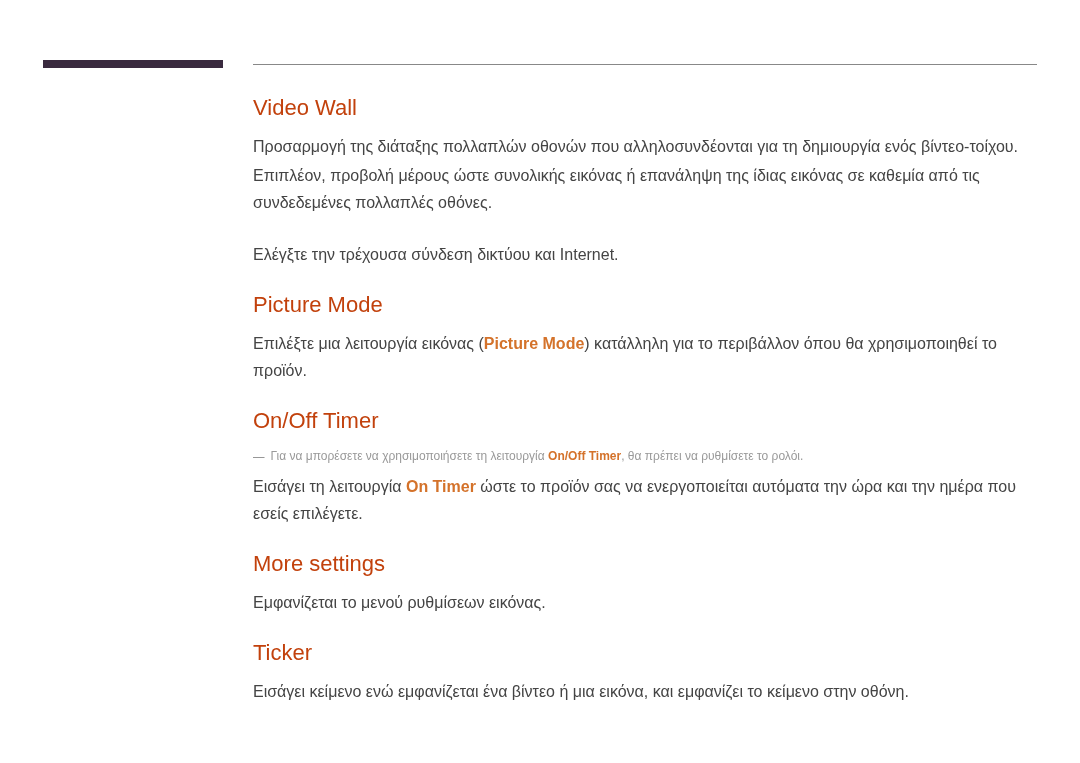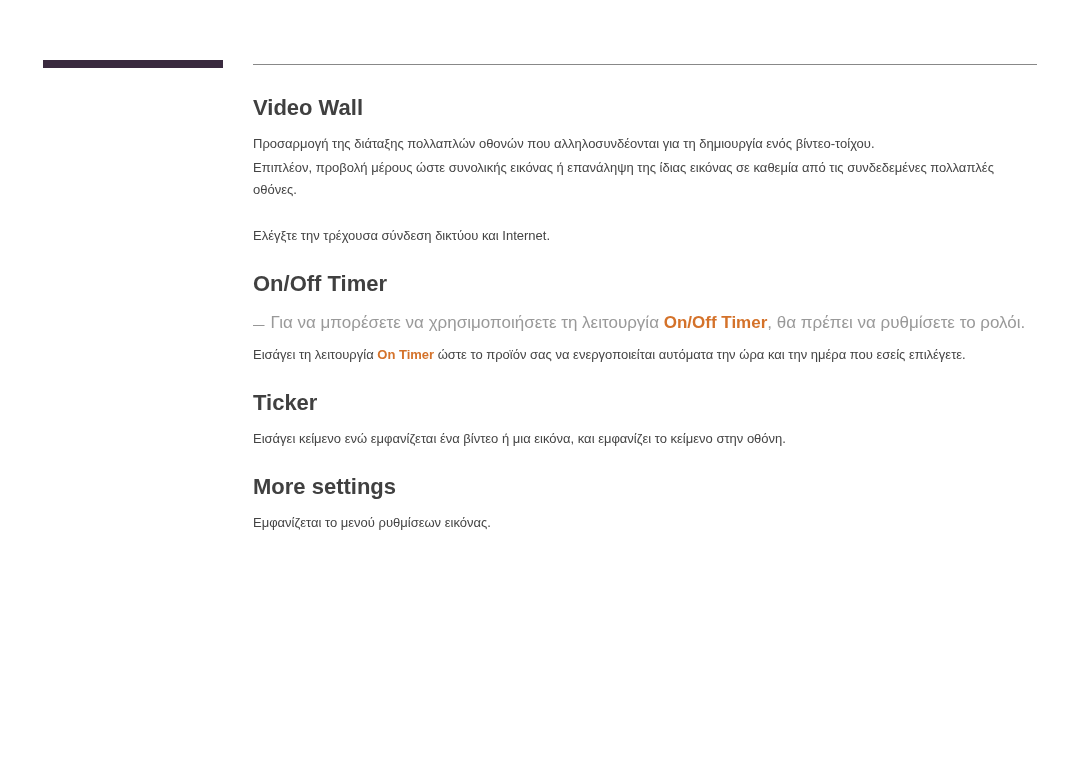--- a/index.html
+++ b/index.html
@@ -29,42 +29,42 @@
   }
   .content {
     position: absolute;
     top: 95px;
     left: 253px;
     right: 43px;
   }
   .section { margin-bottom: 24px; }
   .sec-title {
     font-size: 22px;
-    font-weight: 700;
-    color: #404040;
+    font-weight: 400;
+    color: #c2410c;
     margin-bottom: 12px;
   }
   .body-text {
-    font-size: 13px;
+    font-size: 16px;
     color: #444;
     line-height: 1.7;
     margin-bottom: 2px;
   }
   .note-row {
     display: flex;
     align-items: baseline;
     gap: 6px;
     margin-bottom: 6px;
   }
   .dash {
     font-size: 11.5px;
     color: #777;
   }
   .note-text {
-    font-size: 17px;
+    font-size: 12px;
     color: #999;
     line-height: 1.7;
   }
   .highlight {
     color: #d4722a;
     font-weight: bold;
   }
   .highlight-note {
     color: #d4722a;
     font-weight: bold;
@@ -81,37 +81,43 @@
   <div class="section">
     <h2 class="sec-title">Video Wall</h2>
     <p class="body-text">Προσαρμογή της διάταξης πολλαπλών οθονών που αλληλοσυνδέονται για τη δημιουργία ενός βίντεο-τοίχου.</p>
     <p class="body-text">Επιπλέον, προβολή μέρους ώστε συνολικής εικόνας ή επανάληψη της ίδιας εικόνας σε καθεμία από τις συνδεδεμένες πολλαπλές οθόνες.</p>
   </div>
 
   <div class="section">
     <p class="body-text">Ελέγξτε την τρέχουσα σύνδεση δικτύου και Internet.</p>
   </div>
 
+  <div class="section">
+    <h2 class="sec-title">Picture Mode</h2>
+    <p class="body-text">
+      <span>Επιλέξτε μια λειτουργία εικόνας (</span><span class="highlight">Picture Mode</span><span>) κατάλληλη για το περιβάλλον όπου θα χρησιμοποιηθεί το προϊόν.</span>
+    </p>
+  </div>
 
   <div class="section">
     <h2 class="sec-title">On/Off Timer</h2>
     <div class="note-row">
       <span class="dash">―</span>
       <span class="note-text">
         <span>Για να μπορέσετε να χρησιμοποιήσετε τη λειτουργία </span><span class="highlight-note">On/Off Timer</span><span>, θα πρέπει να ρυθμίσετε το ρολόι.</span>
       </span>
     </div>
     <p class="body-text">
       <span>Εισάγει τη λειτουργία </span><span class="highlight">On Timer</span><span> ώστε το προϊόν σας να ενεργοποιείται αυτόματα την ώρα και την ημέρα που εσείς επιλέγετε.</span>
     </p>
   </div>
 
   <div class="section">
-    <h2 class="sec-title">Ticker</h2>
-    <p class="body-text">Εισάγει κείμενο ενώ εμφανίζεται ένα βίντεο ή μια εικόνα, και εμφανίζει το κείμενο στην οθόνη.</p>
+    <h2 class="sec-title">More settings</h2>
+    <p class="body-text">Εμφανίζεται το μενού ρυθμίσεων εικόνας.</p>
   </div>
 
   <div class="section">
-    <h2 class="sec-title">More settings</h2>
-    <p class="body-text">Εμφανίζεται το μενού ρυθμίσεων εικόνας.</p>
+    <h2 class="sec-title">Ticker</h2>
+    <p class="body-text">Εισάγει κείμενο ενώ εμφανίζεται ένα βίντεο ή μια εικόνα, και εμφανίζει το κείμενο στην οθόνη.</p>
   </div>
 
 </div>
 
 </body></html>

